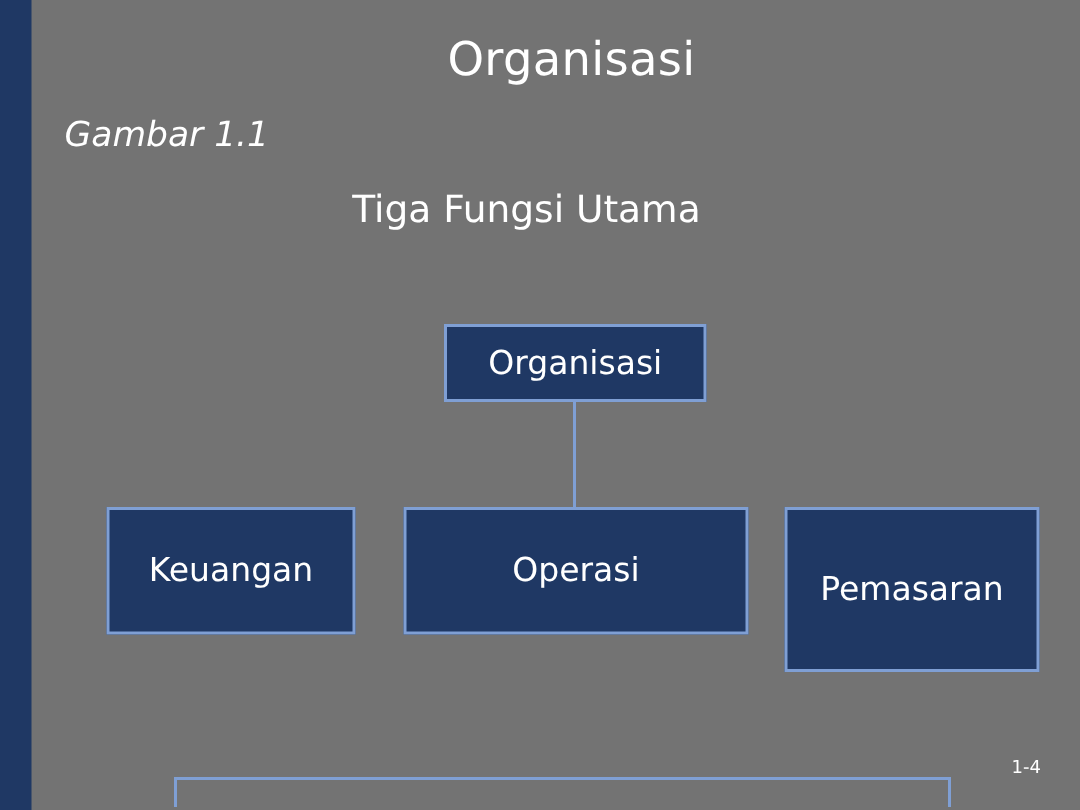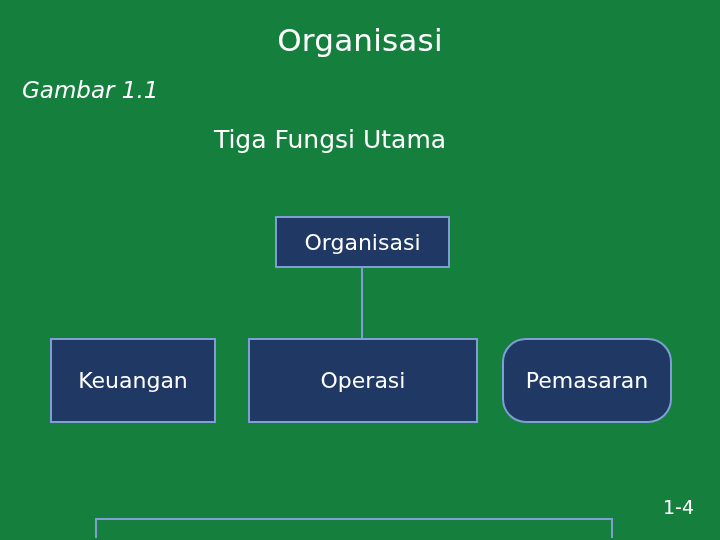--- a/index.html
+++ b/index.html
@@ -11,21 +11,22 @@
     height: 540px;
     background: #1f3864;
     font-family: "DejaVu Sans", sans-serif;
     color: #ffffff;
     overflow: hidden;
     position: relative;
   }
   .slide {
     position: absolute;
     inset: 0;
-    background: #15803d;
+    background: #737373;
+    margin-left: 21px;
   }
   .title {
     position: absolute;
     top: 22px;
     left: 0;
     width: 720px;
     text-align: center;
     font-size: 31px;
     letter-spacing: 0.2px;
     color: #ffffff;
@@ -88,22 +89,21 @@
     left: 248px;
     top: 138px;
     width: 230px;
     height: 85px;
   }
 
   .node-right {
     left: 502px;
     top: 138px;
     width: 170px;
-    height: 85px;
-    border-radius: 24px;
+    height: 110px;
   }
 
   
   .line {
     position: absolute;
     background: #7f9fd4;
   }
   .v-root {
     left: 361px;
     top: 68px;
@@ -126,21 +126,21 @@
     left: 611px;
     top: 318px;
     width: 2px;
     height: 20px;
   }
 
   .pagenum {
     position: absolute;
     right: 26px;
     bottom: 22px;
-    font-size: 19px;
+    font-size: 12px;
     color: #ffffff;
   }
 </style>
 </head>
 <body>
 
 <div class="slide">
 
   <div class="title">Organisasi</div>
 

